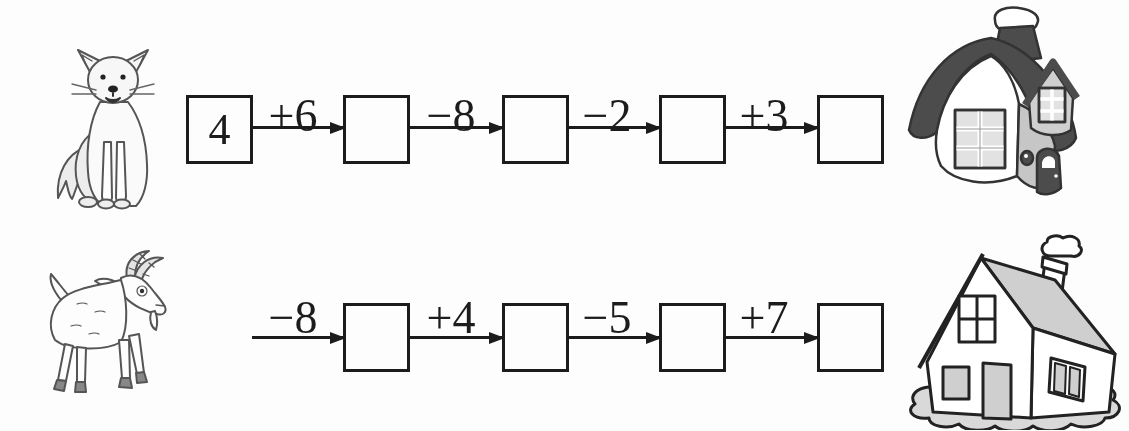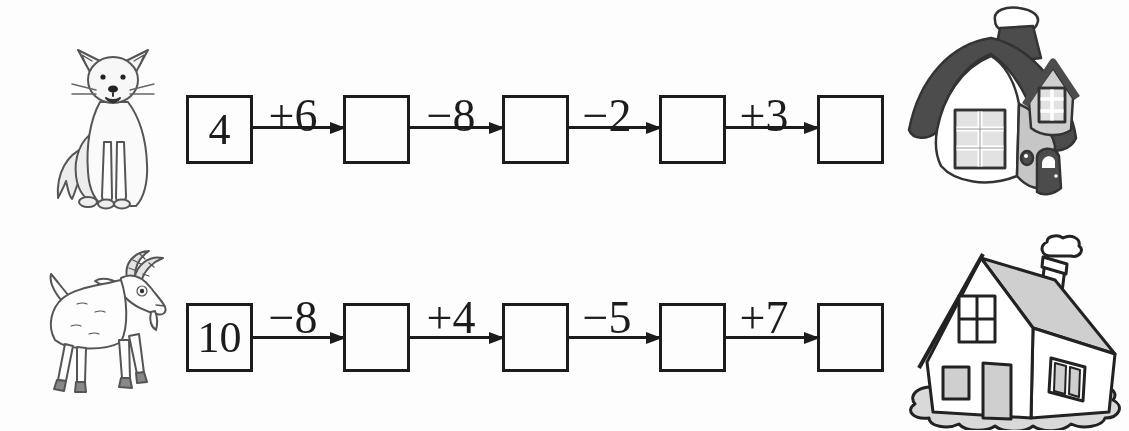--- a/index.html
+++ b/index.html
@@ -194,23 +194,20 @@
         <path d="M40,94 L33,130 L41,131 L48,96 Z"></path>
         <path d="M52,97 L52,132 L60,132 L61,98 Z"></path>
         <path d="M96,128 L105,128 L107,138 L94,137 Z" fill="#888888"></path>
         <path d="M111,123 L119,122 L122,132 L112,133 Z" fill="#888888"></path>
         <path d="M32,130 L41,131 L39,141 L29,139 Z" fill="#888888"></path>
         <path d="M51,132 L60,132 L61,142 L50,142 Z" fill="#888888"></path>
       </g>
     </svg>
   </div>
 
-  <div class="box r2-b0">
-    <span>10</span>
-  </div>
 
   <div class="op r2-o0">−8</div>
   <div class="arrow r2-a0"></div>
   <div class="box r2-b1"></div>
 
   <div class="op r2-o1">+4</div>
   <div class="arrow r2-a1"></div>
   <div class="box r2-b2"></div>
 
   <div class="op r2-o2">−5</div>

